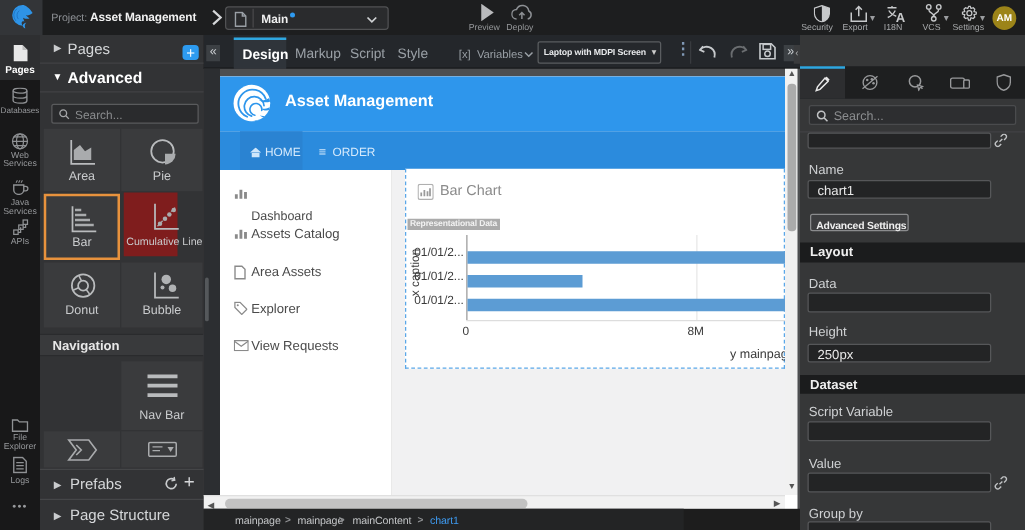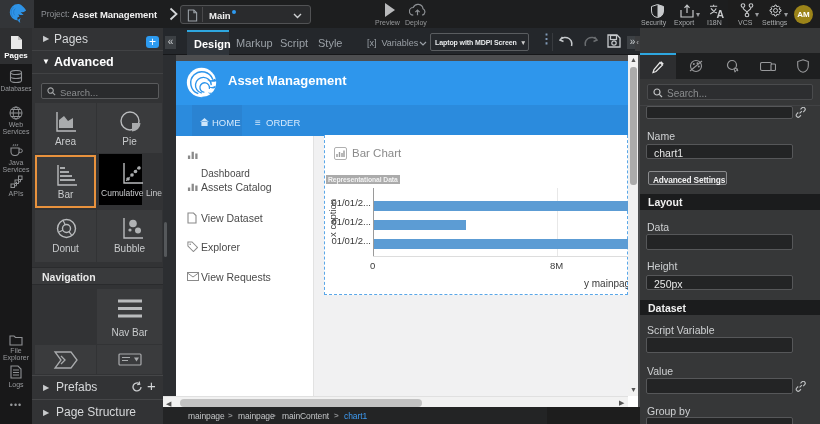--- a/index.html
+++ b/index.html
@@ -181,21 +181,21 @@
     <div class="abs" style="left:0;top:32px;width:57px;text-align:center;font-size:10px;color:#c9cbcd;">Bar</div>
   </div>
 
   <div class="abs" style="left:65px;top:75px;width:65px;height:50px;background:#3a3b3d;">
     <svg class="abs" style="left:22px;top:7px;" width="24" height="24" viewBox="0 0 24 24">
       <circle cx="11" cy="11" r="9" fill="none" stroke="#b9bbbd" stroke-width="1.4"></circle>
       <path d="M13 13 h8.5 a8.5 8.5 0 0 1 -8.5 8.5 Z" fill="#a9abad"></path>
     </svg>
     <div class="abs" style="left:0;top:33px;width:65px;text-align:center;font-size:10px;color:#c9cbcd;">Pie</div>
   </div>
-  <div class="abs" style="left:67px;top:126px;width:43px;height:51px;background:#000000;">
+  <div class="abs" style="left:67px;top:126px;width:43px;height:51px;background:#7f1d1d;">
     <svg class="abs" style="left:22px;top:8px;" width="24" height="24" viewBox="0 0 24 24">
       <path d="M3 1 V21 H22" fill="none" stroke="#b9bbbd" stroke-width="1.4"></path>
       <path d="M5 19 L19 4" stroke="#a9abad" stroke-width="1" stroke-dasharray="2 2"></path>
       <circle cx="7" cy="17" r="1.8" fill="#a9abad"></circle>
         <circle cx="11" cy="13" r="1.8" fill="#a9abad"></circle>
         <circle cx="14.5" cy="9.5" r="1.8" fill="#a9abad"></circle>
         <circle cx="18" cy="6" r="1.8" fill="#a9abad"></circle>
     </svg>
     <div class="abs" style="left:0;top:34px;width:65px;text-align:center;font-size:8.5px;white-space:nowrap;color:#c9cbcd;">Cumulative Line</div>
   </div>
@@ -339,21 +339,21 @@
           <path d="M1 11 V7 H3.5 V11 M5 11 V3 H7.5 V11 M9 11 V5 H11.5 V11" fill="#8a8a8a"></path>
         </svg>
       <span class="abs" style="left:25px;top:13px;font-size:10px;color:#4a4a4a;margin-top:19px;">Dashboard</span>
       <svg class="abs" style="left:11px;top:44.5px;" width="11" height="11" viewBox="0 0 12 12">
           <path d="M1 11 V7 H3.5 V11 M5 11 V3 H7.5 V11 M9 11 V5 H11.5 V11" fill="#8a8a8a"></path>
         </svg>
       <span class="abs" style="left:25px;top:44.5px;font-size:10.5px;color:#4a4a4a;">Assets Catalog</span>
       <svg class="abs" style="left:11px;top:76px;" width="10" height="12" viewBox="0 0 10 12">
           <path d="M1 1 h5.5 l2.5 2.5 v7.5 h-8 z" fill="none" stroke="#8a8a8a" stroke-width="1.1"></path>
         </svg>
-      <span class="abs" style="left:25px;top:75.5px;font-size:10.5px;color:#4a4a4a;">View Dataset</span>
+      <span class="abs" style="left:25px;top:75.5px;font-size:10.5px;color:#4a4a4a;">Area Assets</span>
       <svg class="abs" style="left:11px;top:105px;" width="11" height="11" viewBox="0 0 12 12">
           <path d="M1 1 h4.5 L11.5 7 L7 11.5 L1 5.5 z" fill="none" stroke="#8a8a8a" stroke-width="1.1"></path>
           <circle cx="3.5" cy="3.5" r=".9" fill="#8a8a8a"></circle>
         </svg>
       <span class="abs" style="left:25px;top:104.5px;font-size:10.5px;color:#4a4a4a;">Explorer</span>
       <svg class="abs" style="left:11px;top:136px;" width="12" height="9" viewBox="0 0 12 9">
           <rect x="0.5" y="0.5" width="11" height="8" fill="none" stroke="#8a8a8a" stroke-width="1"></rect>
           <path d="M0.5 1 L6 5 L11.5 1" fill="none" stroke="#8a8a8a" stroke-width="1"></path>
         </svg>
       <span class="abs" style="left:25px;top:135px;font-size:10.5px;color:#4a4a4a;">View Requests</span>

